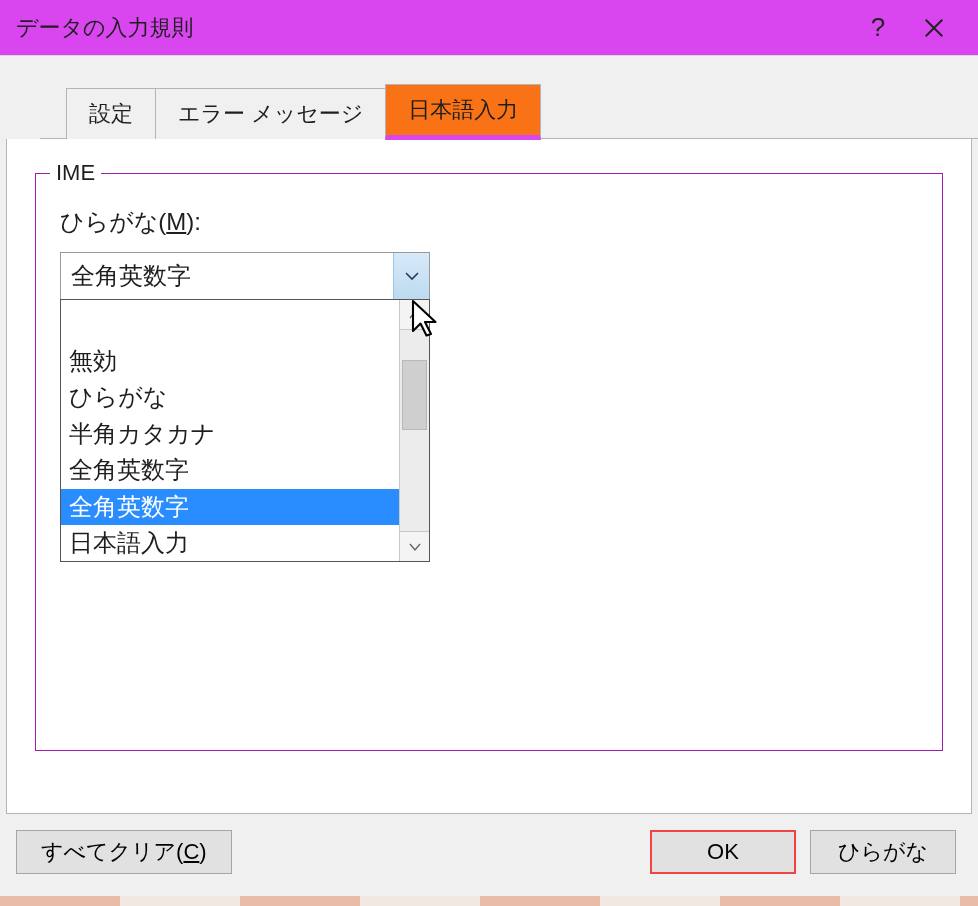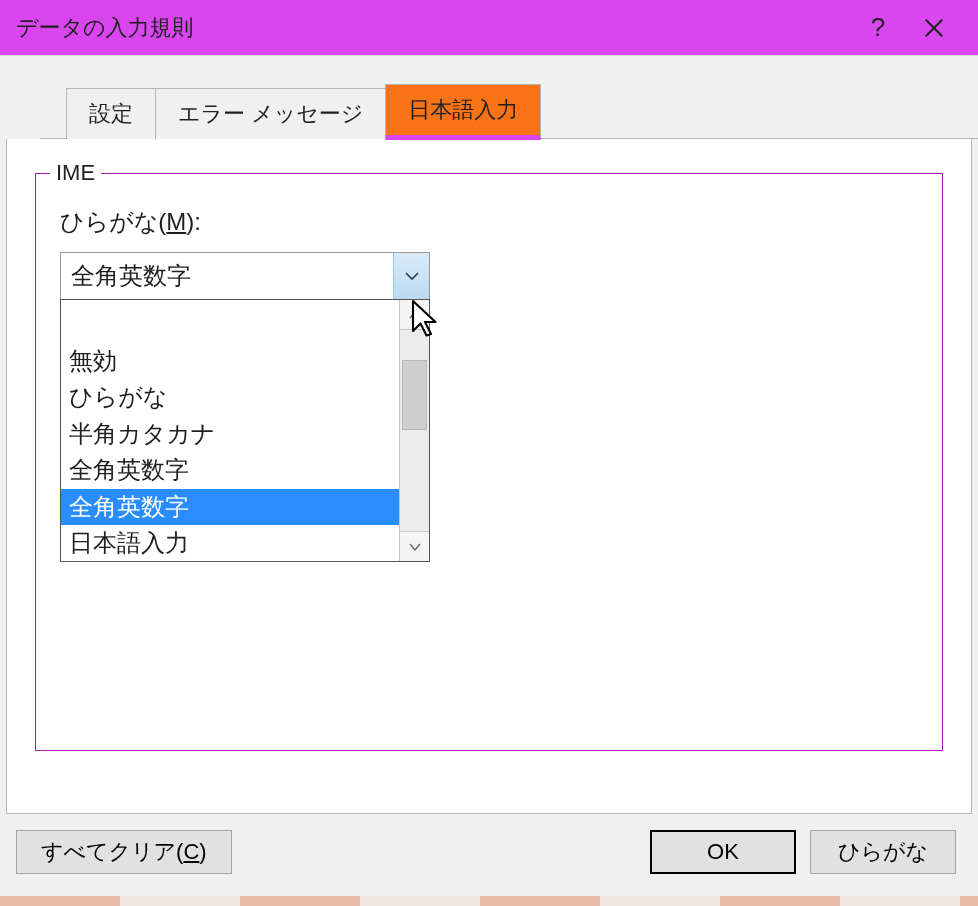--- a/index.html
+++ b/index.html
@@ -225,21 +225,21 @@
       color: #000;
       background: #e1e1e1;
       border: 1px solid #a5a5a5;
       cursor: pointer;
       display: inline-flex;
       align-items: center;
       justify-content: center;
       min-width: 146px;
     }
     .btn.primary {
-      border: 2px solid #000000;
+      border: 2px solid #ef4444;
       background: #e1e1e1;
     }
     .spacer { flex: 1; }
     .worksheet-tabs-strip {
       height: 10px;
       background: repeating-linear-gradient(90deg, #d95b1f 0 120px, #f4d8c8 120px 240px);
       opacity: 0.35;
     }
   </style>
 </head>

